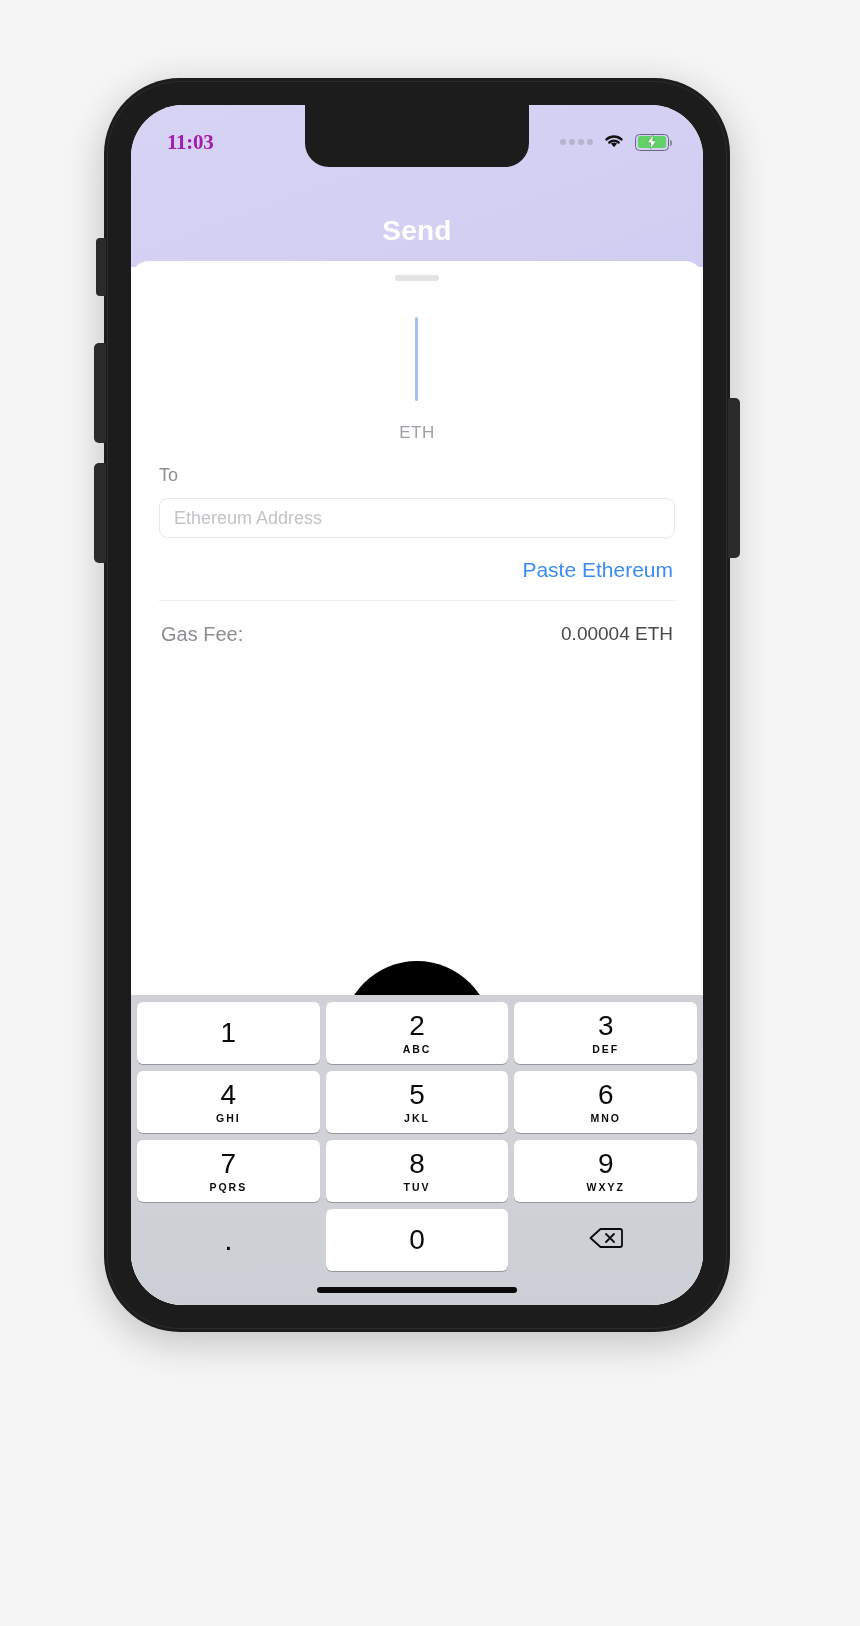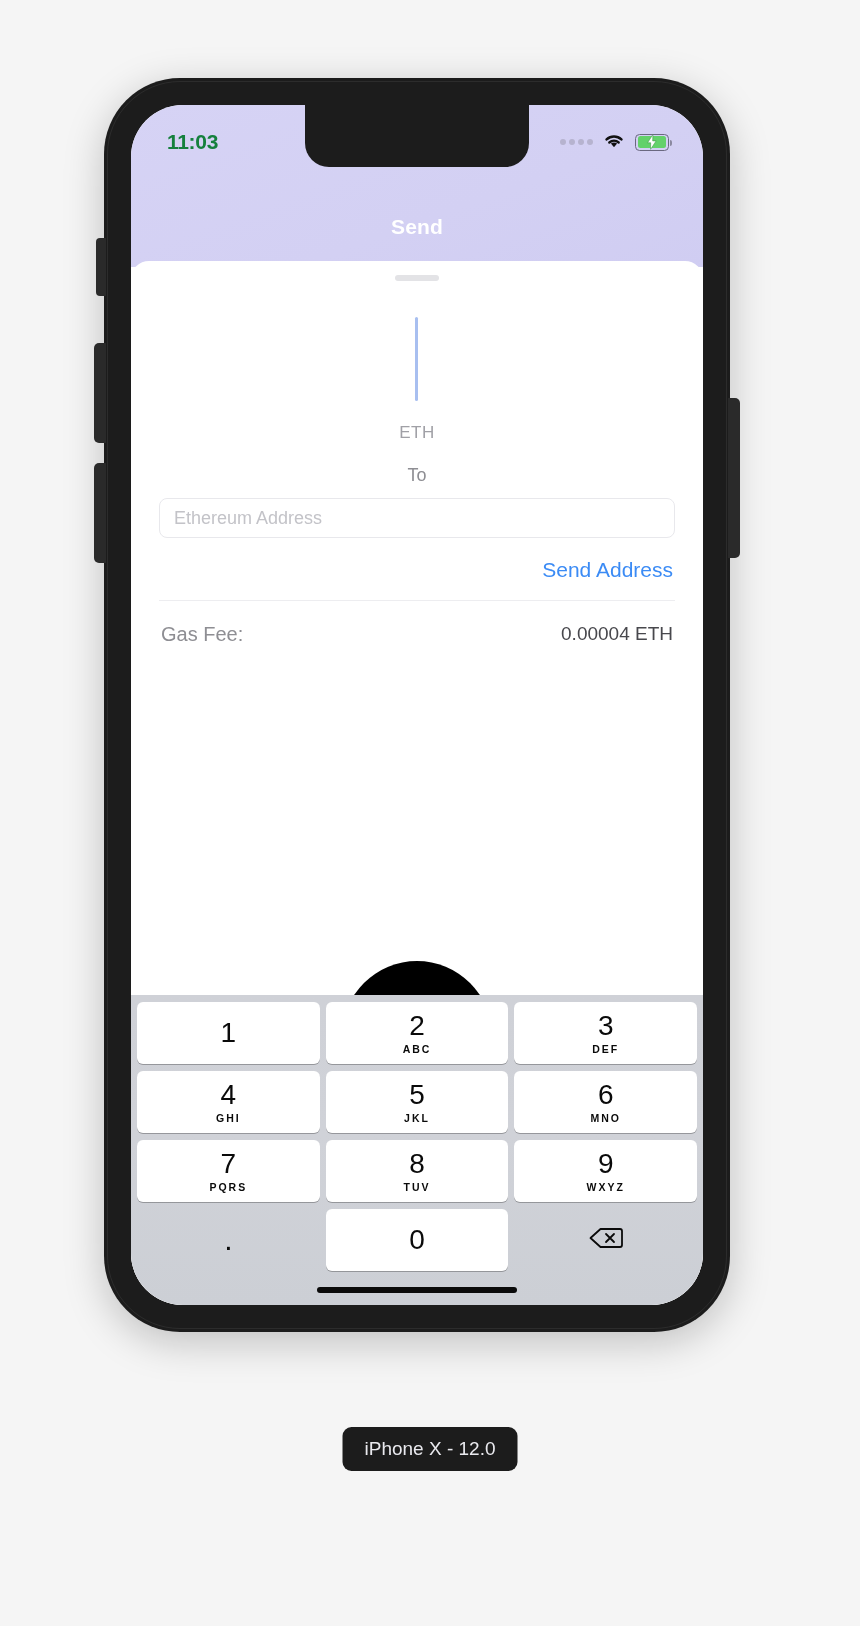--- a/index.html
+++ b/index.html
@@ -54,21 +54,21 @@
   }
 
   
   #app-header {
     position: absolute; left:0; top:0; width:100%; height: 162px;
     background: linear-gradient(160deg,#d6d3f5 0%, #d3d0f3 60%, #d0cdf2 100%);
   }
   #nav-title {
     position:absolute; top: 110px; width:100%;
     text-align:center; color:#ffffff;
-    font-size: 21px; font-weight: bold;
+    font-size: 28px; font-weight: bold;
     letter-spacing: .2px;
   }
 
   
   #notch {
     position: absolute; left: 50%; transform: translateX(-50%);
     top: 0; width: 224px; height: 62px;
     background: #1c1c1c;
     border-radius: 0 0 24px 24px;
     z-index: 40;
@@ -76,22 +76,23 @@
 
   
   #status-bar {
     position: absolute; top: 0; left: 0; width: 100%; height: 62px;
     z-index: 45;
     display: flex; align-items: center; justify-content: space-between;
     padding: 12px 34px 0 36px;
     pointer-events: none;
   }
   #status-time {
-    font-size: 21px; font-weight: bold; color: #15803d;
+    font-size: 21px; font-weight: bold; color: #a21caf;
     letter-spacing: -.3px;
+    font-family: Liberation Serif, serif;
   }
   #status-right { display:flex; align-items:center; gap:9px; }
   .sig-dots { display:flex; gap:3px; align-items:center; }
   .sig-dots i { width:6px; height:6px; border-radius:50%; background:#b6b3cf; display:block; }
   .batt {
     position: relative; width: 34px; height: 17px;
     border: 1.6px solid #6a6880; border-radius: 4.5px;
     padding: 1.6px;
   }
   .batt::after{
@@ -148,21 +149,21 @@
   #amount-value {
     font-size: 92px; line-height: 1; color: #c9c9cc;
     letter-spacing: -2px;
   }
   #amount-unit {
     margin-top: 22px; font-size: 17px; color: #a0a0a6; letter-spacing: .5px;
   }
 
   
   #form { padding: 22px 28px 0; }
-  #to-label { font-size: 18px; color: #8e8e93; margin-bottom: 12px; text-align: center; }
+  #to-label { font-size: 18px; color: #8e8e93; margin-bottom: 12px; }
   #address-input {
     width: 100%; height: 40px;
     border: 1px solid #e8e8ec; border-radius: 8px;
     padding: 0 14px;
     font-size: 18px; color: #1a1a1f;
     font-family: "Liberation Sans", sans-serif;
     background: #fff;
     outline: none;
   }
   #address-input::placeholder { color: #c3c3c8; }
@@ -290,21 +291,21 @@
           <div id="amount-row">
             <div id="caret"></div>
           </div>
           <div id="amount-unit">ETH</div>
         </div>
 
         <div id="form">
           <div id="to-label">To</div>
           <input id="address-input" type="text" placeholder="Ethereum Address" style="">
           <div id="paste-row">
-            <button id="paste-address">Send Address</button>
+            <button id="paste-address">Paste Ethereum</button>
           </div>
           <div id="divider"></div>
           <div id="gas-row">
             <div id="gas-label">Gas Fee:</div>
             <div id="gas-value">0.00004 ETH</div>
           </div>
         </div>
 
         <div id="fab"></div>
 
@@ -366,15 +367,14 @@
             </div>
           </div>
 
       </div>
 
       <div id="home-indicator"></div>
 
     </div>
   </div>
 
-  <div id="device-badge">iPhone X - 12.0</div>
 
 </div>
 
 </body></html>

